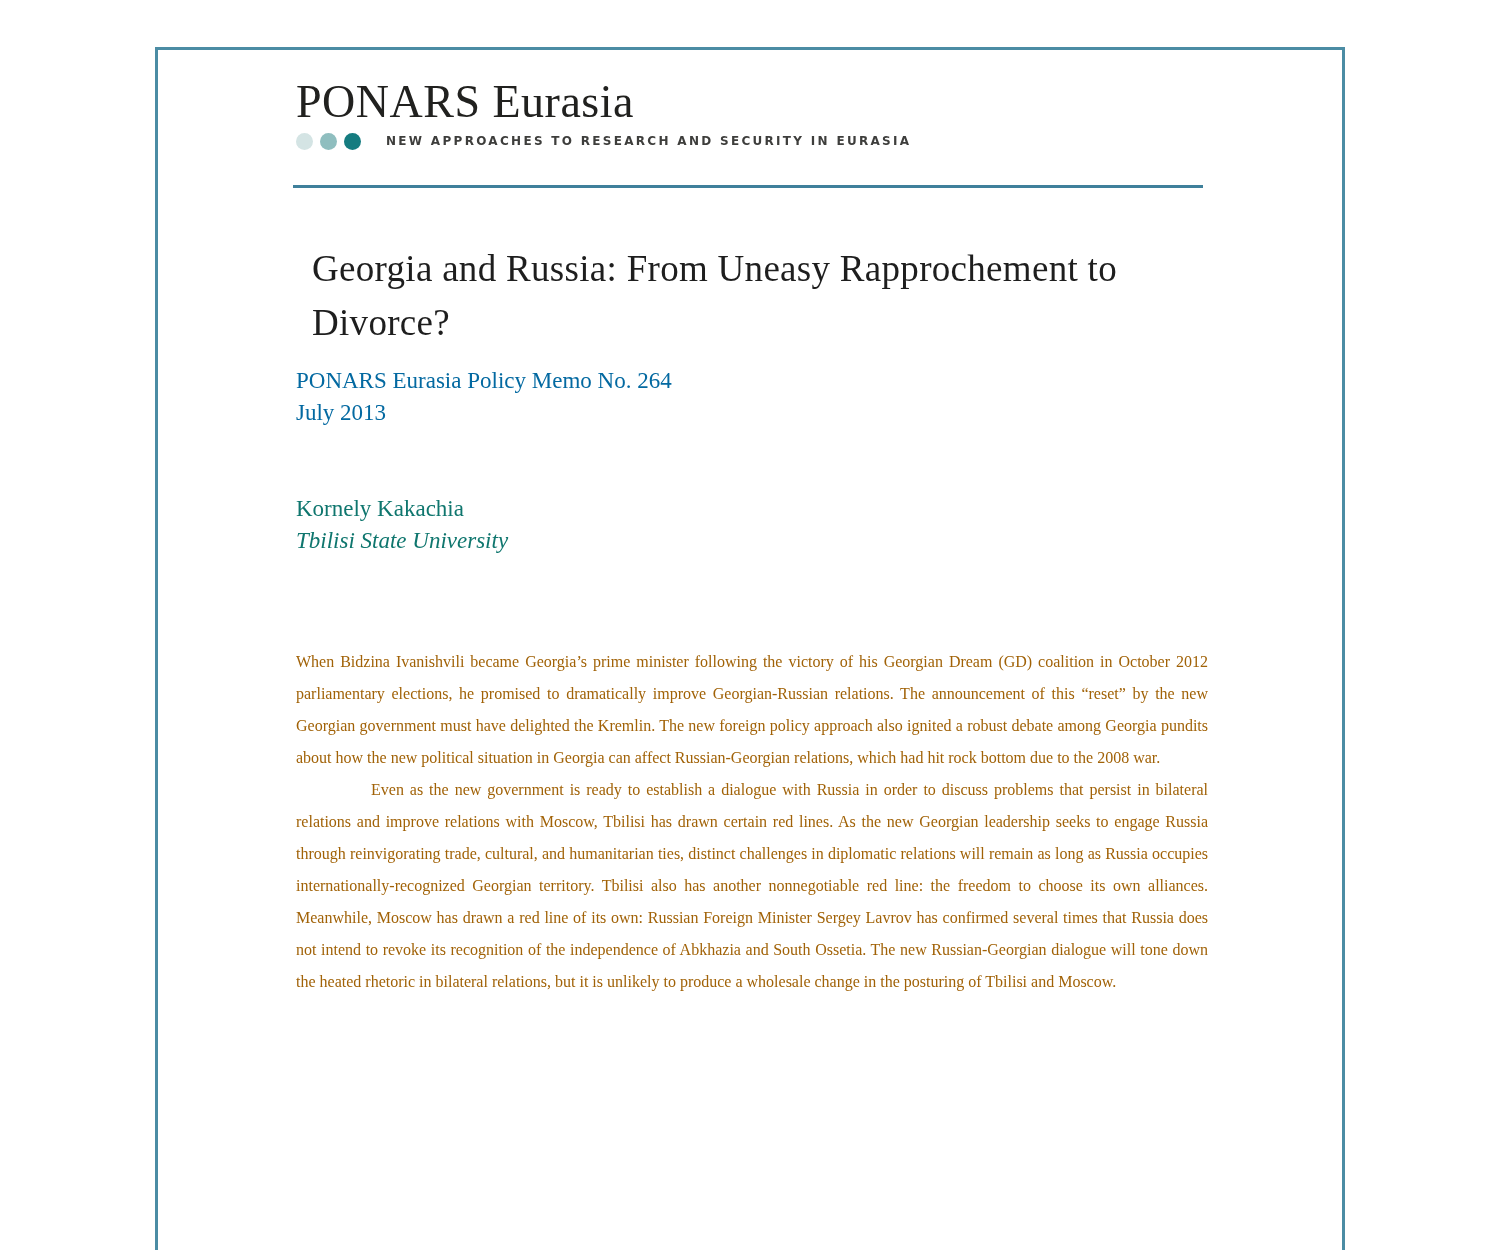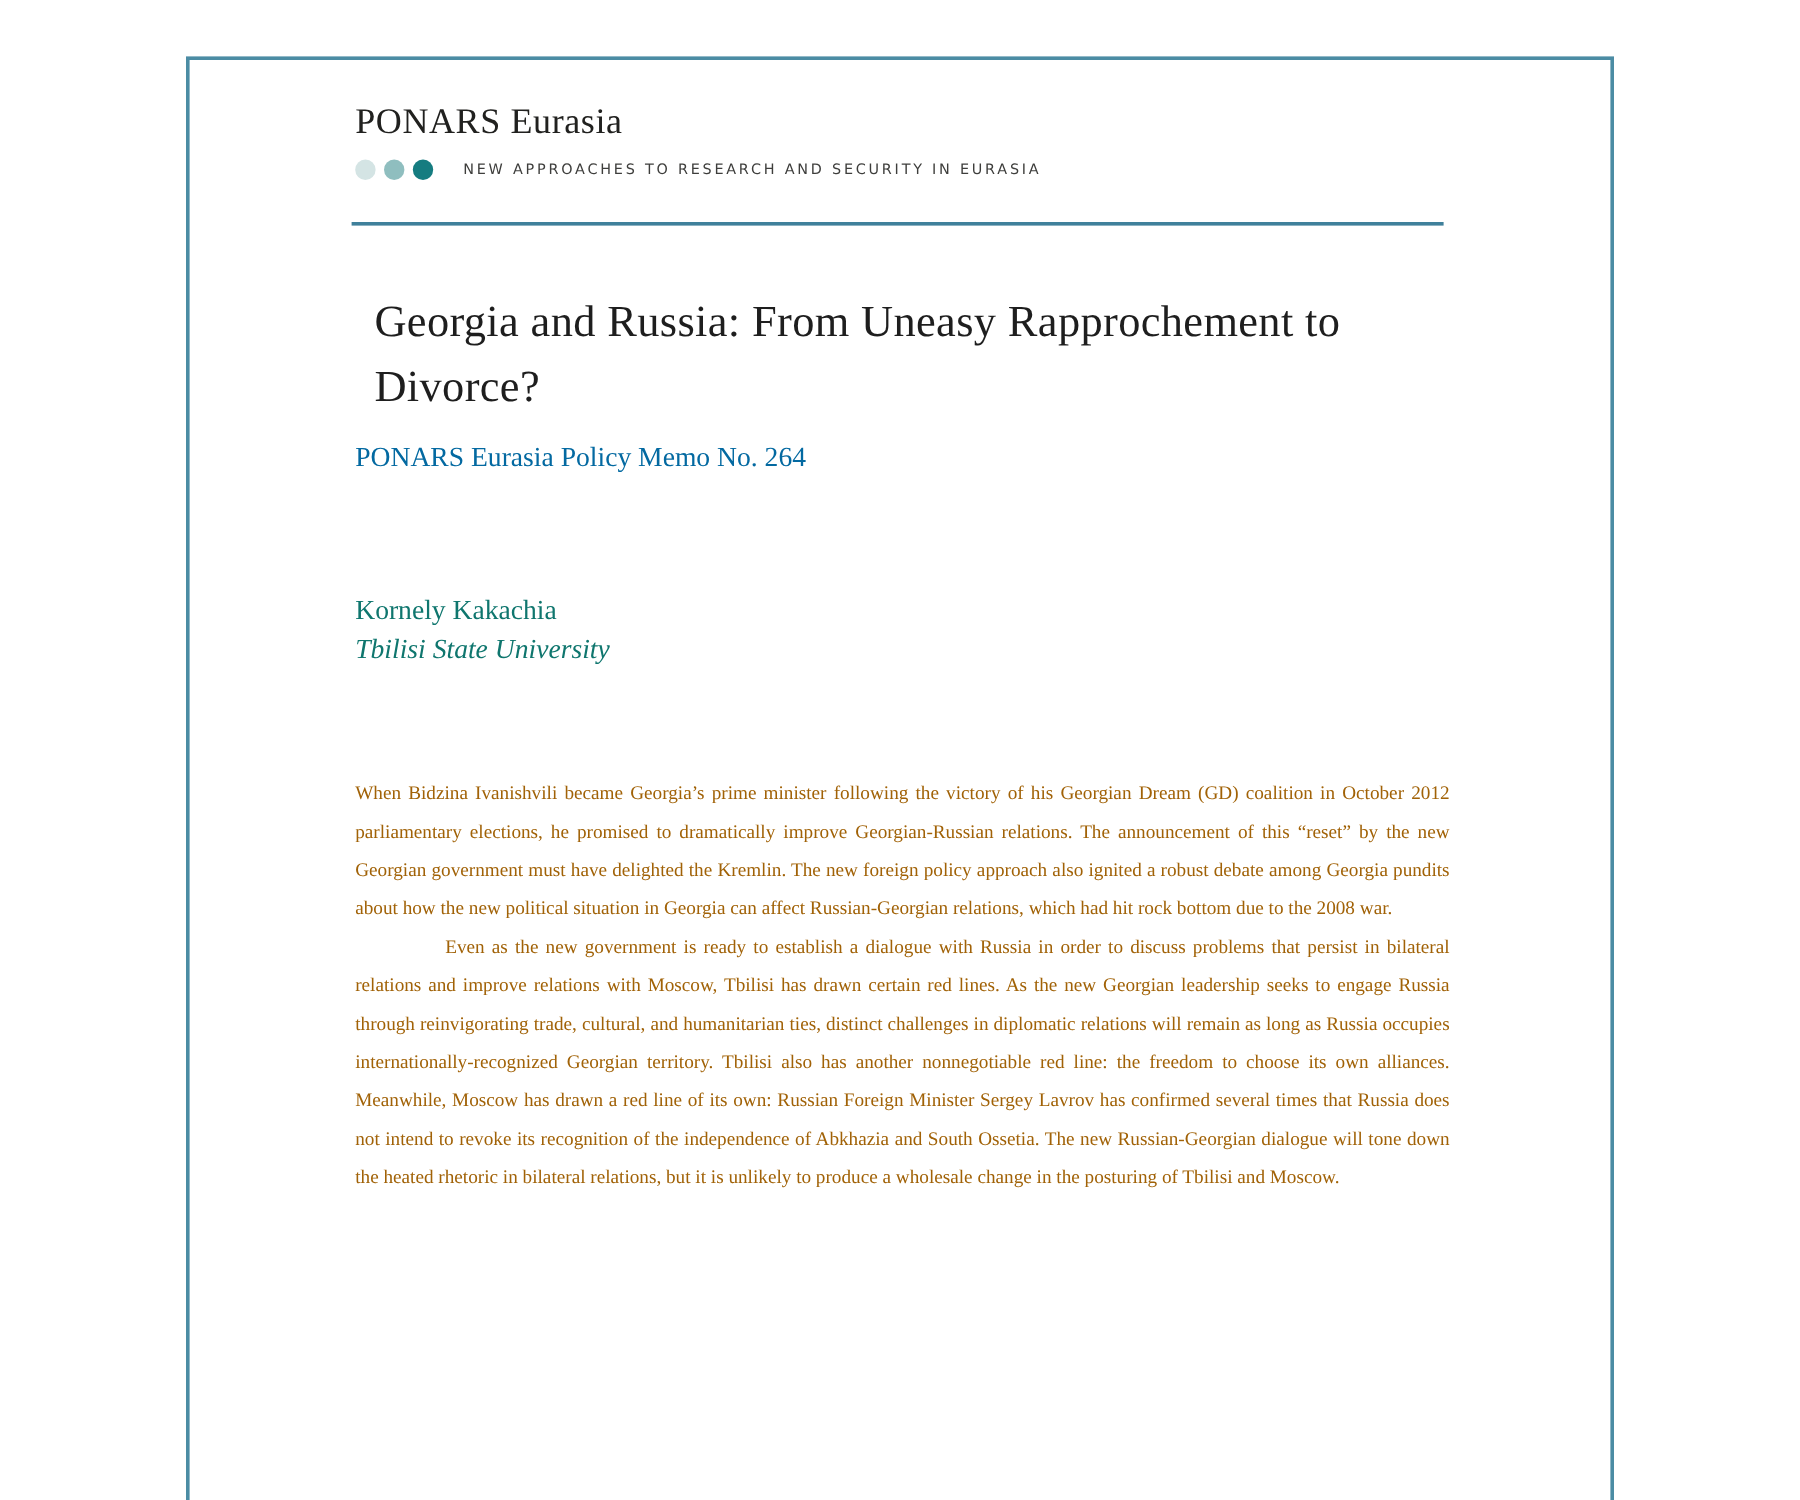--- a/index.html
+++ b/index.html
@@ -23,21 +23,21 @@
     box-sizing: border-box;
     background: #ffffff;
     border: 3px solid #4b8ca4;
   }
   
   .logo-wordmark {
     position: absolute;
     left: 138px;
     top: 26px;
     font-family: "Liberation Serif", serif;
-    font-size: 30px;
+    font-size: 46px;
     line-height: 52px;
     letter-spacing: 0.5px;
     color: #21211f;
   }
   .tagline-row {
     position: absolute;
     left: 138px;
     top: 82px;
     height: 18px;
     display: flex;
@@ -47,21 +47,21 @@
     display: inline-block;
     width: 17px;
     height: 17px;
     border-radius: 50%;
     margin-right: 7px;
   }
   .tagline {
     margin-left: 18px;
     font-family: "DejaVu Sans", sans-serif;
     font-size: 12px;
-    font-weight: 400;
+    font-weight: 700;
     letter-spacing: 2.3px;
     color: #3e3e3c;
     white-space: nowrap;
   }
   .header-rule {
     position: absolute;
     left: 135px;
     top: 135px;
     width: 910px;
     height: 3px;
@@ -129,20 +129,21 @@
     <span class="dot" style="background: rgb(21, 124, 128);"></span>
     <span class="tagline">NEW APPROACHES TO RESEARCH AND SECURITY IN EURASIA</span>
   </div>
 
   <div class="header-rule" style="background: rgb(63, 128, 155);"></div>
 
   <h1 class="paper-title">Georgia and Russia: From Uneasy Rapprochement to Divorce?</h1>
 
   <div class="memo-info">
     <div>PONARS Eurasia Policy Memo No. 264</div>
+    <div>July 2013</div>
   </div>
 
   <div class="author-block">
     <div>Kornely Kakachia</div>
     <div class="affil">Tbilisi State University</div>
   </div>
 
   <div class="body-text">
     <p>When Bidzina Ivanishvili became Georgia’s prime minister following the victory of his Georgian Dream (GD) coalition in October 2012 parliamentary elections, he promised to dramatically improve Georgian-Russian relations. The announcement of this “reset” by the new Georgian government must have delighted the Kremlin. The new foreign policy approach also ignited a robust debate among Georgia pundits about how the new political situation in Georgia can affect Russian-Georgian relations, which had hit rock bottom due to the 2008 war.</p>
     <p class="indent">Even as the new government is ready to establish a dialogue with Russia in order to discuss problems that persist in bilateral relations and improve relations with Moscow, Tbilisi has drawn certain red lines. As the new Georgian leadership seeks to engage Russia through reinvigorating trade, cultural, and humanitarian ties, distinct challenges in diplomatic relations will remain as long as Russia occupies internationally-recognized Georgian territory. Tbilisi also has another nonnegotiable red line: the freedom to choose its own alliances. Meanwhile, Moscow has drawn a red line of its own: Russian Foreign Minister Sergey Lavrov has confirmed several times that Russia does not intend to revoke its recognition of the independence of Abkhazia and South Ossetia. The new Russian-Georgian dialogue will tone down the heated rhetoric in bilateral relations, but it is unlikely to produce a wholesale change in the posturing of Tbilisi and Moscow.</p>

